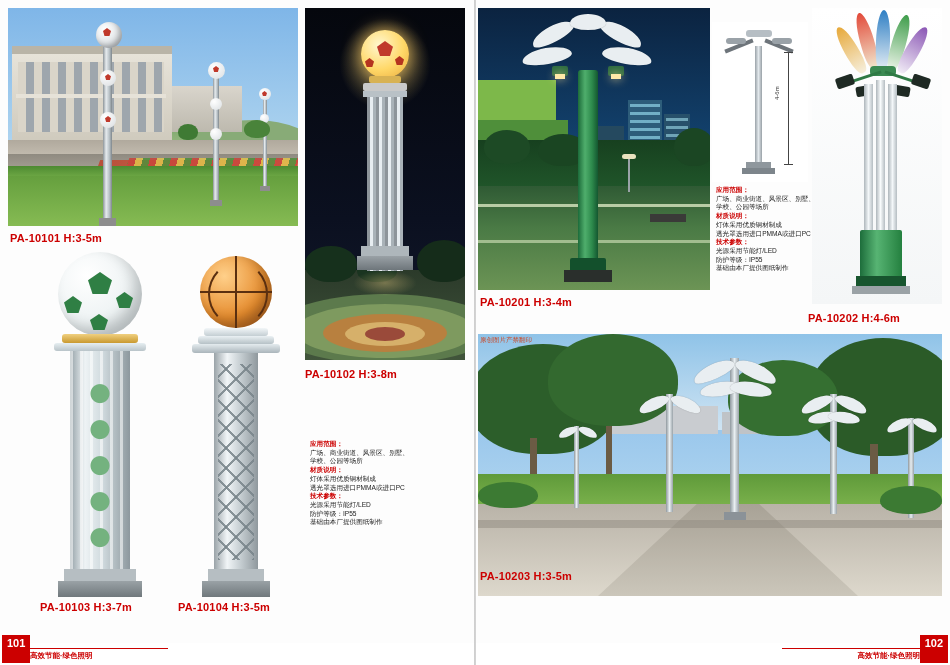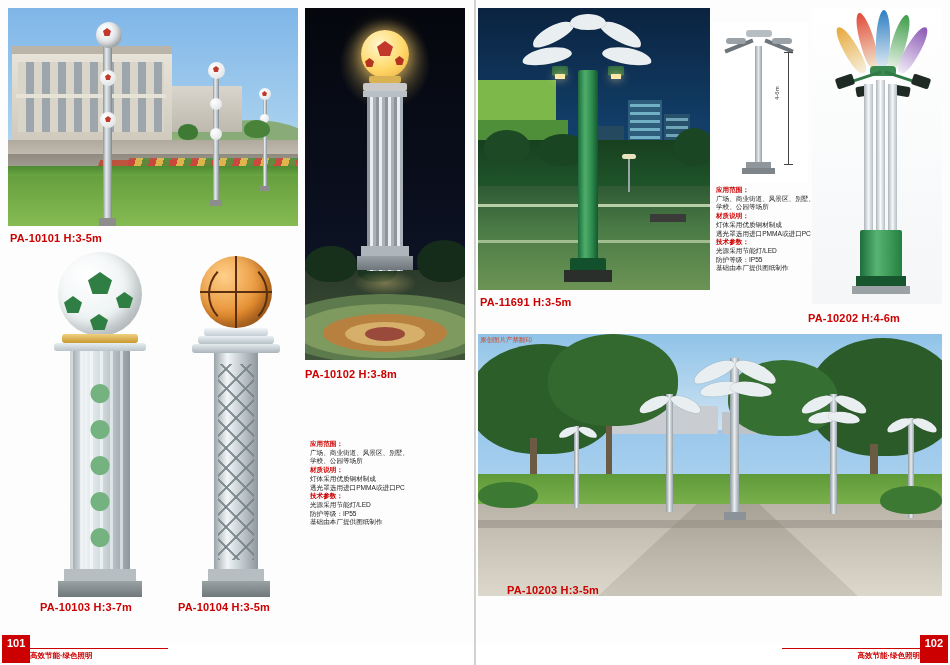--- a/index.html
+++ b/index.html
@@ -307,21 +307,21 @@
     <div class="leafblade" style="left:92px;top:6px;width:36px;height:16px;transform:rotate(0deg);"></div>
 
     <div style="position:absolute;left:74px;top:58px;width:16px;height:10px;background:#2d6b41;border-radius:2px;"></div>
     <div style="position:absolute;left:130px;top:58px;width:16px;height:10px;background:#2d6b41;border-radius:2px;"></div>
     <div style="position:absolute;left:77px;top:66px;width:10px;height:5px;background:#ffe9a8;box-shadow:0 0 10px rgba(255,230,150,.9);"></div>
     <div style="position:absolute;left:133px;top:66px;width:10px;height:5px;background:#ffe9a8;box-shadow:0 0 10px rgba(255,230,150,.9);"></div>
 
     <div class="rowlamp" style="left:150px;top:150px;width:2px;height:34px;"></div>
     <div style="position:absolute;left:144px;top:146px;width:14px;height:5px;background:#e9e2bf;border-radius:3px;"></div>
   </div>
-  <div class="caption" style="left:480px; top:296px;">PA-11691 H:3-5m</div>
+  <div class="caption" style="left:480px; top:296px;">PA-10201 H:3-4m</div>
 
   <div class="specblock" style="left:716px; top:186px;">
     <div class="hd">应用范围：</div>
     <div class="ln">广场、商业街道、风景区、别墅、</div>
     <div class="ln">学校、公园等场所</div>
     <div class="hd">材质说明：</div>
     <div class="ln">灯体采用优质钢材制成</div>
     <div class="ln">透光罩选用进口PMMA或进口PC</div>
     <div class="hd">技术参数：</div>
     <div class="ln">光源采用节能灯/LED</div>
@@ -418,21 +418,21 @@
     <div class="leafblade" style="left:160px;top:64px;width:32px;height:12px;transform:rotate(-25deg);"></div>
     <div class="leafblade" style="left:192px;top:64px;width:32px;height:12px;transform:rotate(25deg);"></div>
 
     <div style="position:absolute;left:96px;top:92px;width:5px;height:82px;background:linear-gradient(to right,#8f989e,#e8eef1,#99a2a8);"></div>
     <div class="leafblade" style="left:80px;top:94px;width:20px;height:8px;transform:rotate(-25deg);"></div>
     <div class="leafblade" style="left:100px;top:94px;width:20px;height:8px;transform:rotate(25deg);"></div>
 
     <div class="tree" style="left:0px;top:148px;width:60px;height:26px;background:#3c7a33;"></div>
     <div class="tree" style="left:402px;top:152px;width:62px;height:28px;background:#3c7a33;"></div>
   </div>
-  <div class="caption" style="left:480px; top:584px;margin-left:27px;">PA-10203 H:3-5m</div>
+  <div class="caption" style="left:480px; top:570px;">PA-10203 H:3-5m</div>
 
   <div style="position:absolute;left:480px;top:336px;font-size:6.5px;color:#c94a2a;">原创图片产禁翻印</div>
 
   <div class="footer-bar"></div>
   <div class="footer-rule" style="left:28px;width:140px;"></div>
   <div class="footer-rule" style="right:28px;width:140px;"></div>
   <div class="folio left">101</div>
   <div class="folio right">102</div>
   <div class="folio-text left">高效节能·绿色照明</div>
   <div class="folio-text right">高效节能·绿色照明</div>

